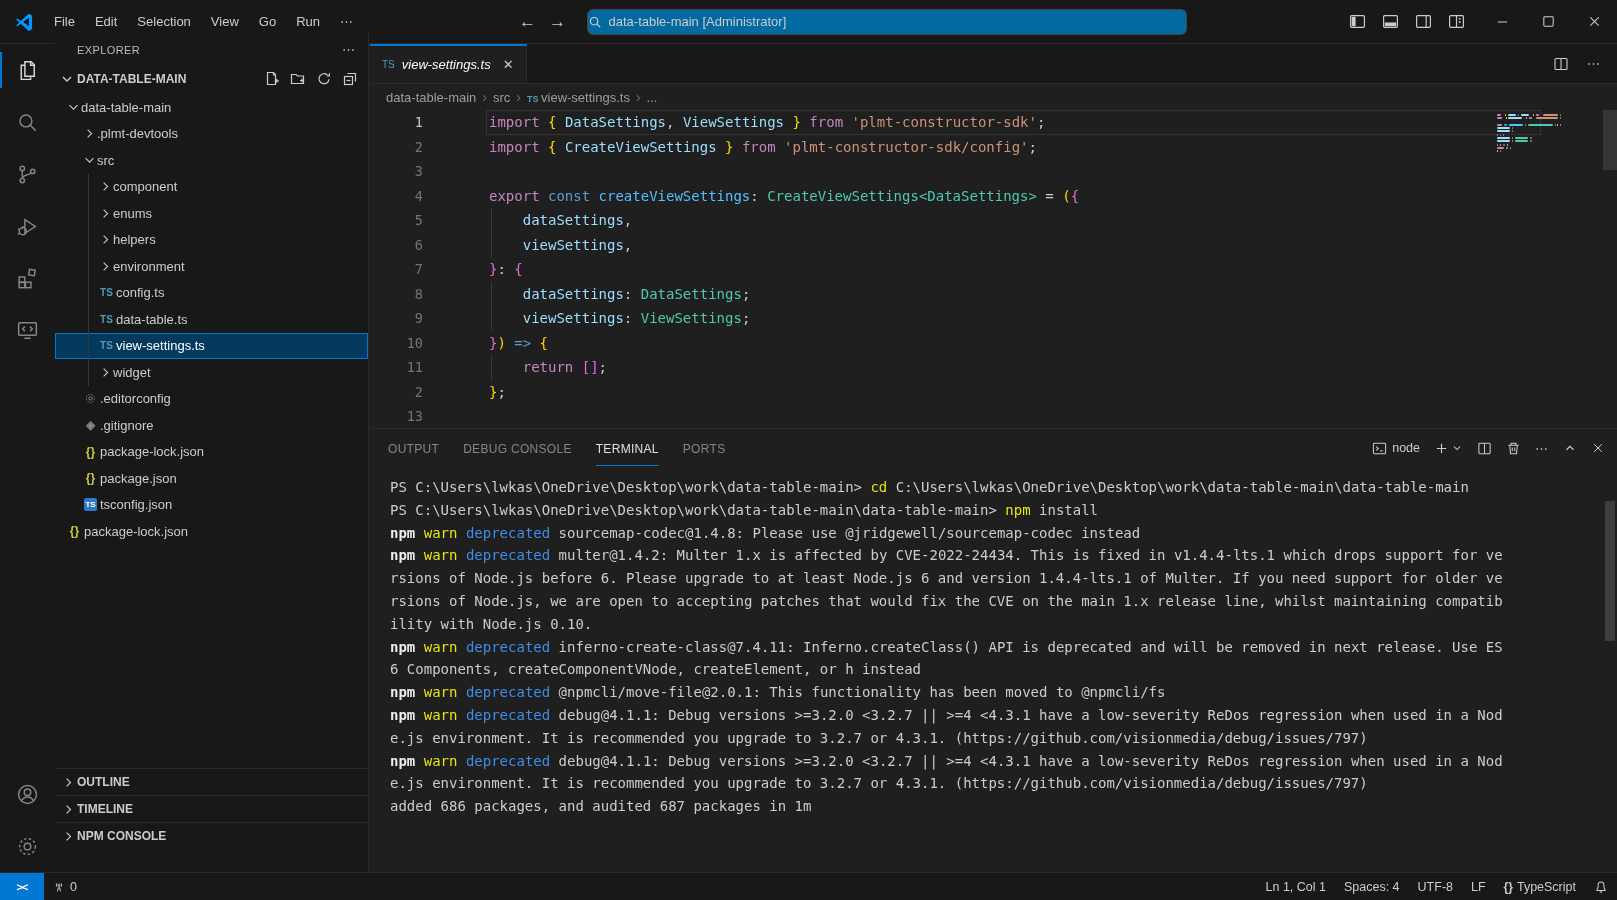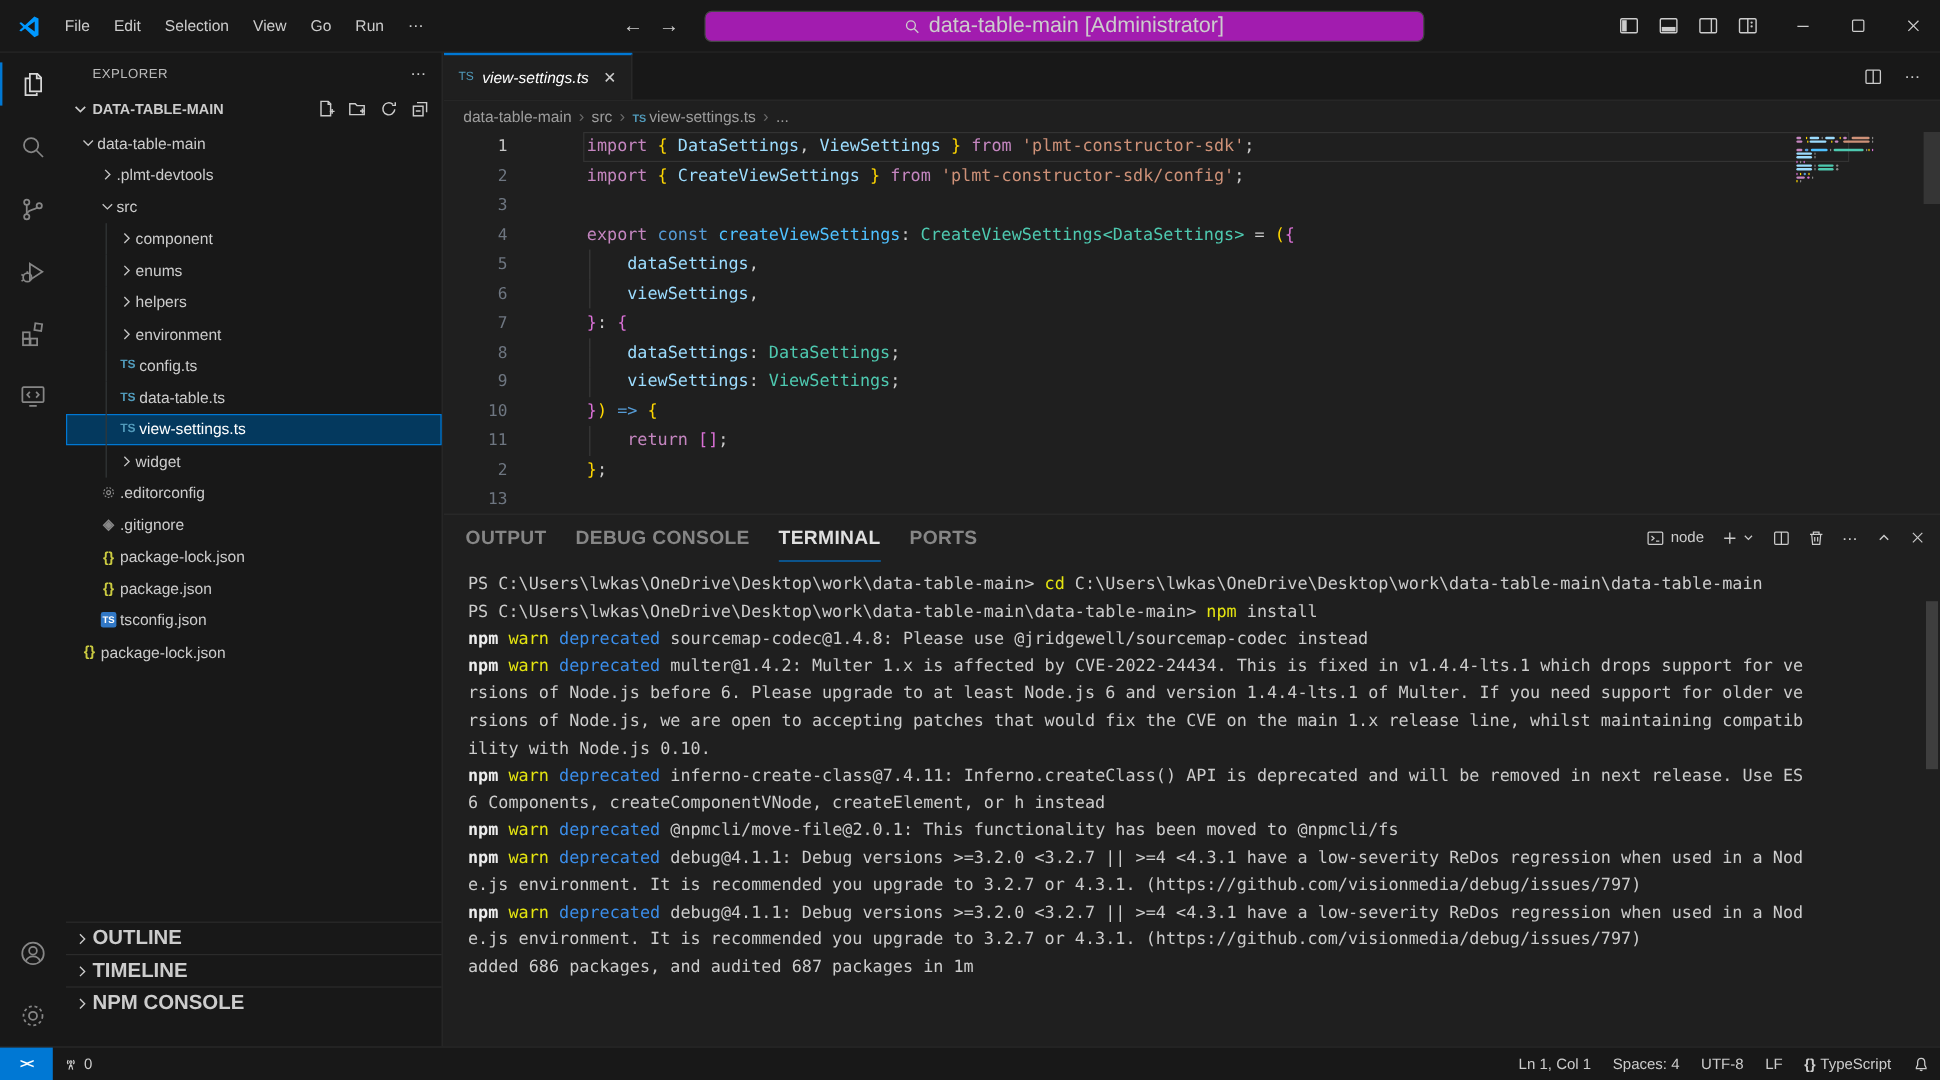--- a/index.html
+++ b/index.html
@@ -9,54 +9,54 @@
 
   
   #titlebar { position:absolute; top:0; left:0; right:0; height:44px; background:#181818; border-bottom:1px solid #2b2b2b; display:flex; align-items:center; }
   #vscode-logo { margin:0 10px 0 14px; }
   #menubar { display:flex; align-items:center; }
   .menu-item { padding:5px 10px; border-radius:5px; color:#cccccc; cursor:default;text-align:right; }
   .menu-more { padding:5px 10px; color:#cccccc; letter-spacing:1px; }
   .tb-spacer { flex:1; }
   .nav-arrow { width:30px; text-align:center; font-size:17px; color:#cccccc; }
   .nav-arrow.dim { color:#cccccc; }
-  #command-center { width:600px; height:26px; margin:0 14px; background:#a21caf; border:1px solid #454545; border-radius:6px; display:flex; align-items:center; justify-content:center; gap:7px; color:#cccccc; font-size:18px; }
+  #command-center { width:600px; height:26px; margin:0 14px; background:#0369a1; border:1px solid #454545; border-radius:6px; display:flex; align-items:center; justify-content:flex-start; gap:7px; color:#cccccc; font-size:13px; }
   #layout-icons { display:flex; align-items:center; gap:16px; margin-right:14px; color:#cccccc; }
   #window-controls { display:flex; height:44px; }
   .win-btn { width:46px; height:44px; display:flex; align-items:center; justify-content:center; color:#cccccc; }
 
   
   #activitybar { position:absolute; top:44px; bottom:28px; left:0; width:55px; background:#181818; display:flex; flex-direction:column; }
   .ai { position:relative; height:52px; display:flex; align-items:center; justify-content:center; color:#868686; }
   .ai.active { color:#d7d7d7; }
   .ai.active::before { content:""; position:absolute; left:0; top:8px; bottom:8px; width:2px; background:#0078d4; }
   #activity-bottom { margin-top:auto; }
 
   
-  #sidebar { position:absolute; top:44px; bottom:28px; left:55px; width:314px; background:#181818; border-right:1px solid #2b2b2b; }
+  #sidebar { position:absolute; top:32px; bottom:28px; left:55px; width:314px; background:#181818; border-right:1px solid #2b2b2b; }
   #explorer-title-row { height:35px; display:flex; align-items:center; padding:0 12px 0 22px; color:#cccccc; }
   #explorer-title { font-size:11px; letter-spacing:.4px; color:#bbbbbb; }
   #explorer-more { margin-left:auto; letter-spacing:1px; color:#cccccc; }
   #section-header { height:24px; display:flex; align-items:center; padding:0 10px 0 4px; font-weight:bold; font-size:12px; color:#cccccc; }
   #section-header .chev { color:#cccccc; margin-right:2px; }
   #section-actions { margin-left:auto; display:flex; gap:10px; color:#cccccc; }
   #file-tree { margin-top:3px; }
   .trow { position:relative; height:26.5px; display:flex; align-items:center; color:#cccccc; font-size:13px; cursor:default; }
   .trow .chev { width:16px; display:flex; justify-content:center; color:#c5c5c5; flex:none; }
   .trow .ficon { width:19px; display:flex; justify-content:center; align-items:center; flex:none; font-weight:bold; }
   .trow.selected { background:#04395e; outline:1px solid #0078d4; outline-offset:-1px; color:#ffffff; }
   .trow.guide::before { content:""; position:absolute; left:33px; top:0; bottom:0; border-left:1px solid #333739; }
   .ic-ts { color:#519aba; font-size:10px; }
   .ic-json { color:#cbcb41; font-size:12px; }
   .ic-gear { color:#8a8a8a; }
   .ic-git { color:#8a8a8a; font-size:12px; }
   .ic-tsconfig { background:#3178c6; color:#fff; font-size:8px; width:13px; height:13px; border-radius:2px; display:flex; align-items:center; justify-content:center; }
   .ic-webpack { color:#7ba7c7; }
   #sidebar-bottom { position:absolute; left:0; right:0; bottom:23px; }
-  .side-section { height:27px; border-top:1px solid #2b2b2b; display:flex; align-items:center; padding-left:4px; font-weight:bold; font-size:17px; color:#cccccc; }
+  .side-section { height:27px; border-top:1px solid #2b2b2b; display:flex; align-items:center; padding-left:4px; font-weight:bold; font-size:12px; color:#cccccc; }
   .side-section .chev { width:18px; display:flex; justify-content:center; }
 
   
   #editorgroup { position:absolute; top:44px; bottom:28px; left:370px; right:0; background:#1f1f1f; }
   #tabbar { height:40px; background:#181818; display:flex; align-items:stretch; border-bottom:1px solid #2b2b2b; }
   #tab-active { display:flex; align-items:center; gap:7px; padding:0 12px; background:#1f1f1f; border-top:2px solid #0078d4; border-right:1px solid #2b2b2b; }
   .tab-label { font-style:italic; color:#ffffff; font-size:13px; }
   .tab-close { color:#cccccc; font-size:13px; margin-left:5px; }
   #editor-actions { margin-left:auto; display:flex; align-items:center; gap:18px; margin-right:16px; color:#cccccc; }
   #breadcrumb { height:26px; display:flex; align-items:center; padding-left:16px; color:#9d9d9d; font-size:13px; gap:6px; }
@@ -75,21 +75,21 @@
   .c-b2{color:#da70d6} .c-ar{color:#569cd6}
   #minimap { position:absolute; top:4px; right:56px; width:64px; }
   #minimap .mm-line { display:flex; gap:2px; height:2px; margin-bottom:1.3px; }
   #minimap .mm-seg { height:2px; border-radius:1px; }
   #editor-scrollbar { position:absolute; top:0; right:0; width:14px; height:60px; background:rgba(121,121,121,0.25); }
 
   
   #panel { position:absolute; left:370px; right:0; top:428px; bottom:28px; background:#1f1f1f; border-top:1px solid #2b2b2b; }
   #panel-header { height:38px; display:flex; align-items:center; padding:0 12px 0 18px; }
   #panel-tabs { display:flex; gap:24px; }
-  .ptab { font-size:16px; letter-spacing:.3px; color:#868686; padding:11px 0 9px; border-bottom:1px solid transparent;font-weight:bold; }
+  .ptab { font-size:12px; letter-spacing:.3px; color:#868686; padding:11px 0 9px; border-bottom:1px solid transparent; }
   .ptab.active { color:#e0e0e0; border-bottom:1px solid #0078d4; }
   #panel-actions { margin-left:auto; display:flex; align-items:center; gap:14px; color:#cccccc; }
   .pa-shell { display:flex; align-items:center; gap:5px; font-size:12.5px; color:#cccccc; }
   .pa-newgrp { display:flex; align-items:center; gap:2px; }
   #terminal { padding:9px 0 0 20px; font-family:"DejaVu Sans Mono",monospace; font-size:14px; line-height:22.8px; color:#cccccc; white-space:pre; }
   .t-y{color:#e5e510} .t-b{color:#3b8eea} .t-w{color:#cccccc} .t-npm{color:#ededed; font-weight:bold}
   #terminal-scrollbar { position:absolute; right:2px; top:72px; width:10px; height:140px; background:rgba(121,121,121,0.35); }
 
   
   #statusbar { position:absolute; bottom:0; left:0; right:0; height:28px; background:#181818; border-top:1px solid #2b2b2b; display:flex; align-items:center; font-size:12.5px; }

